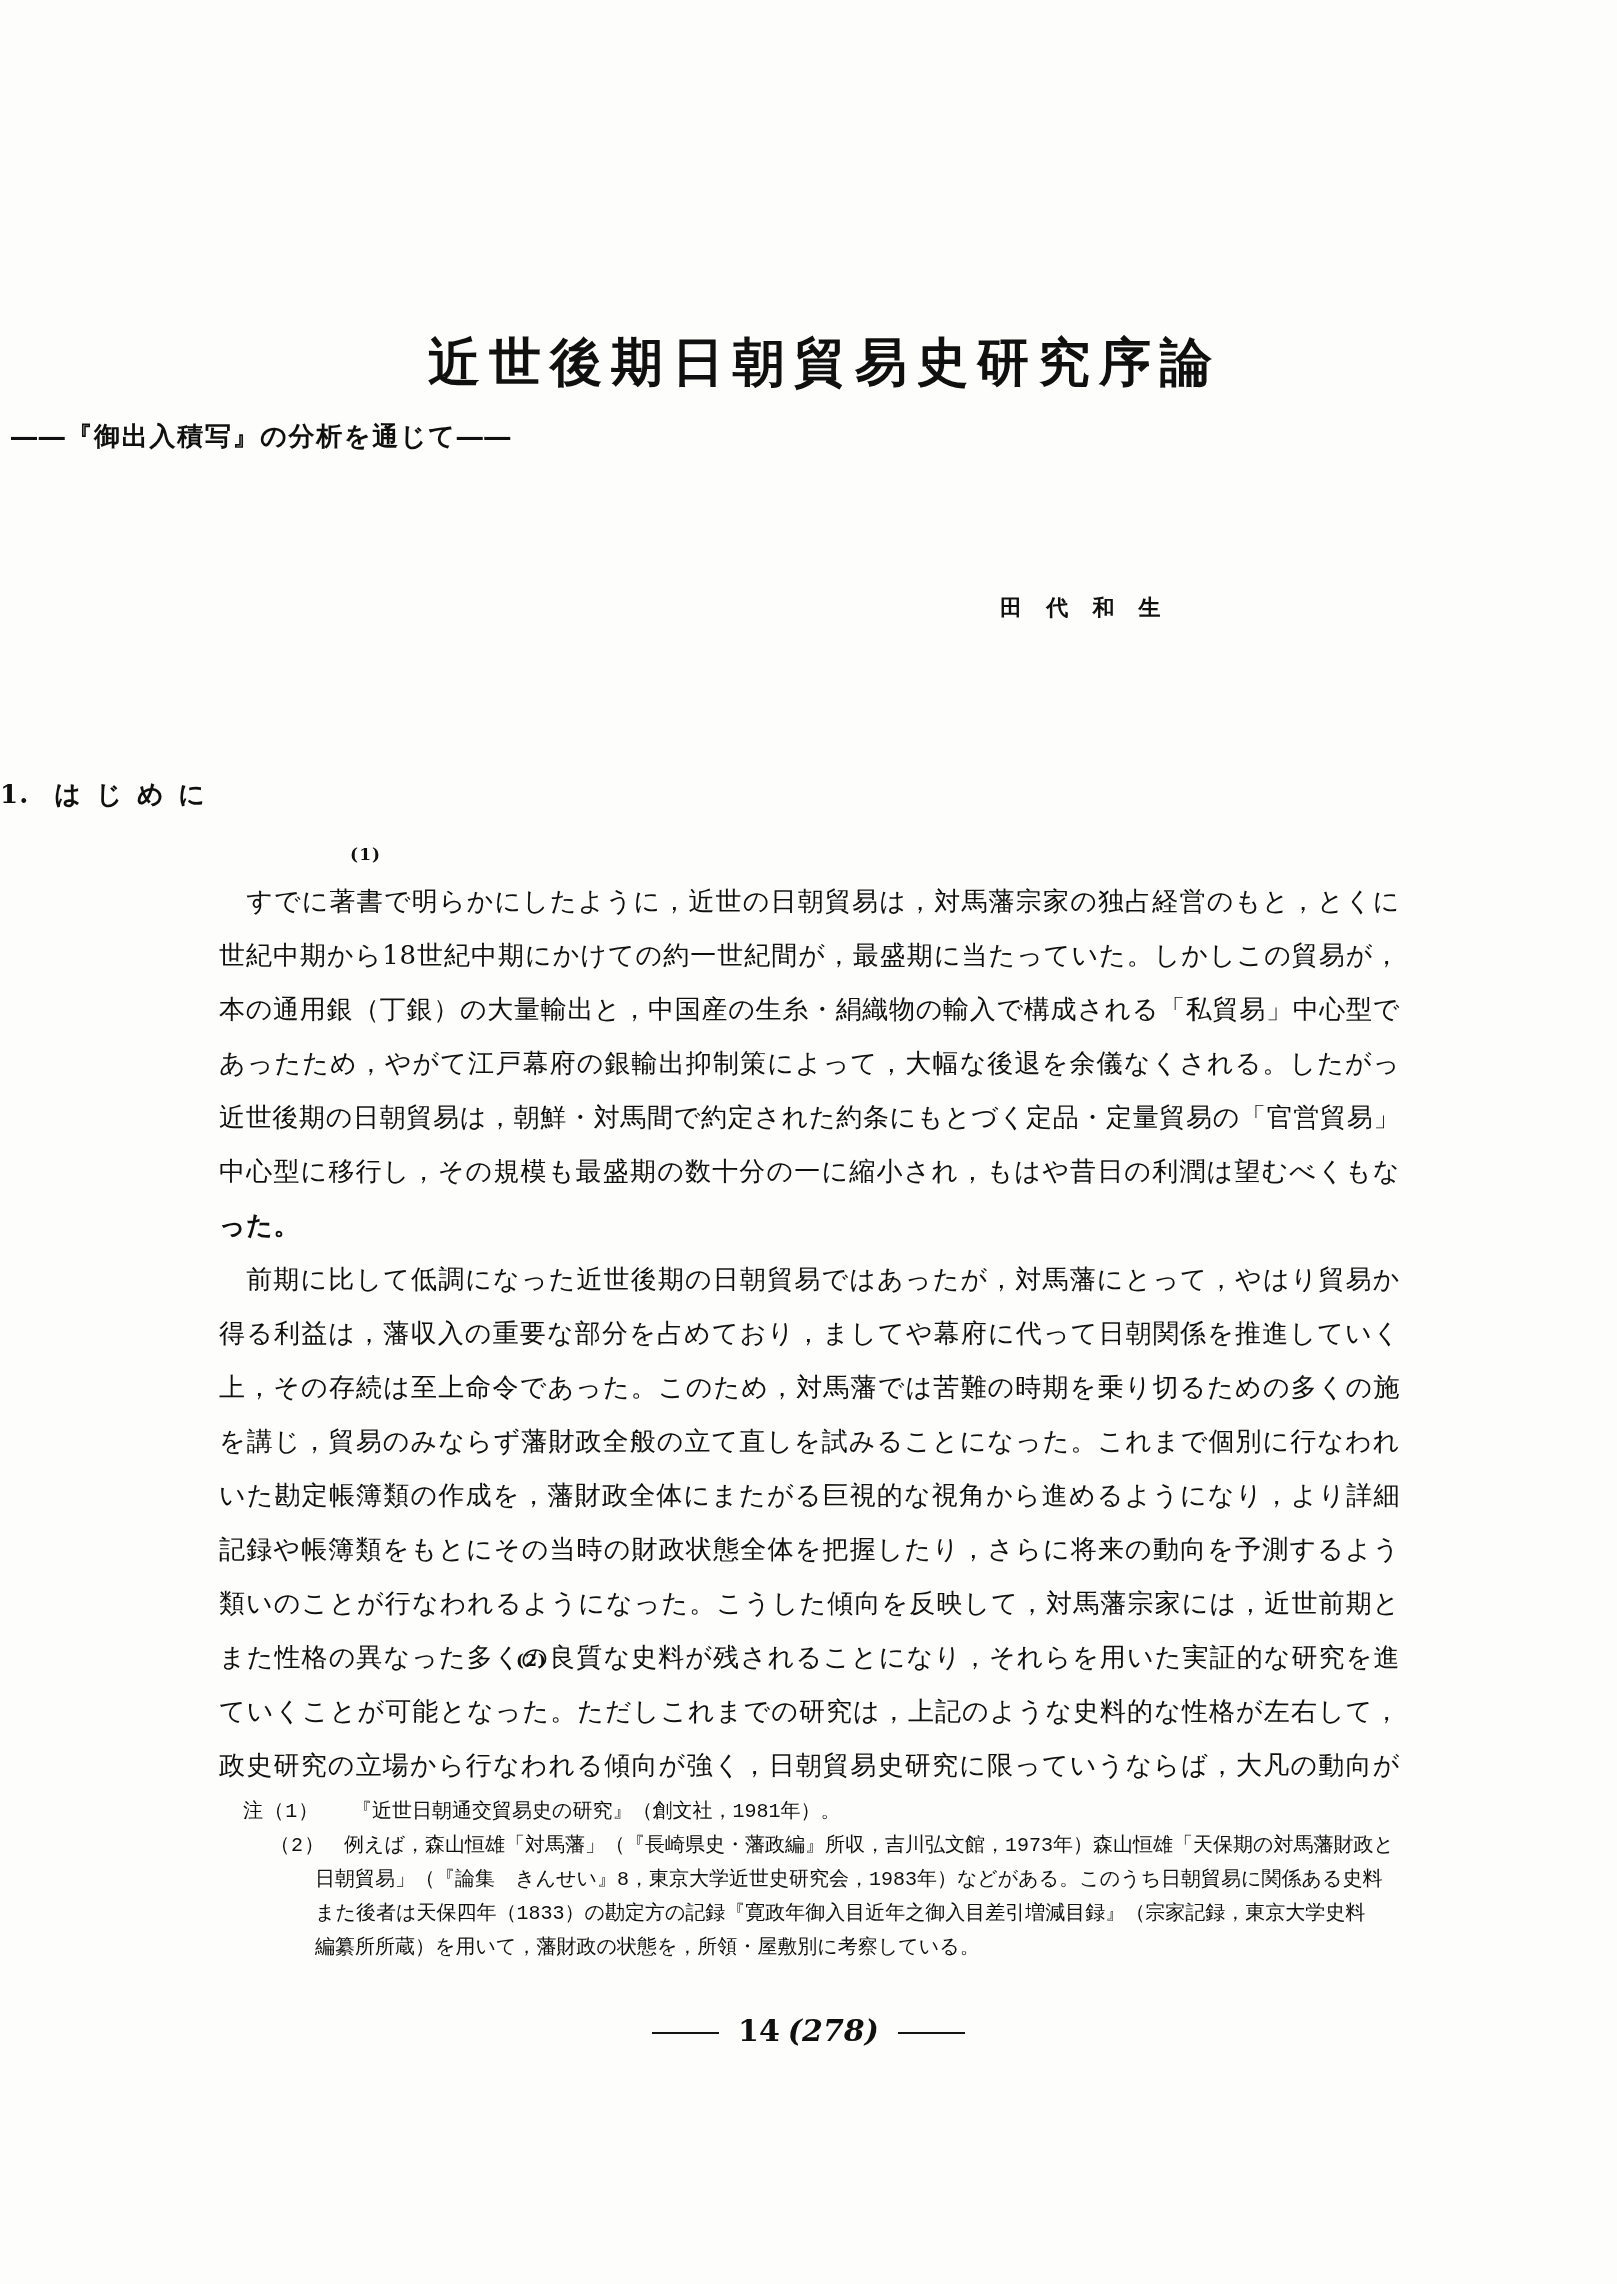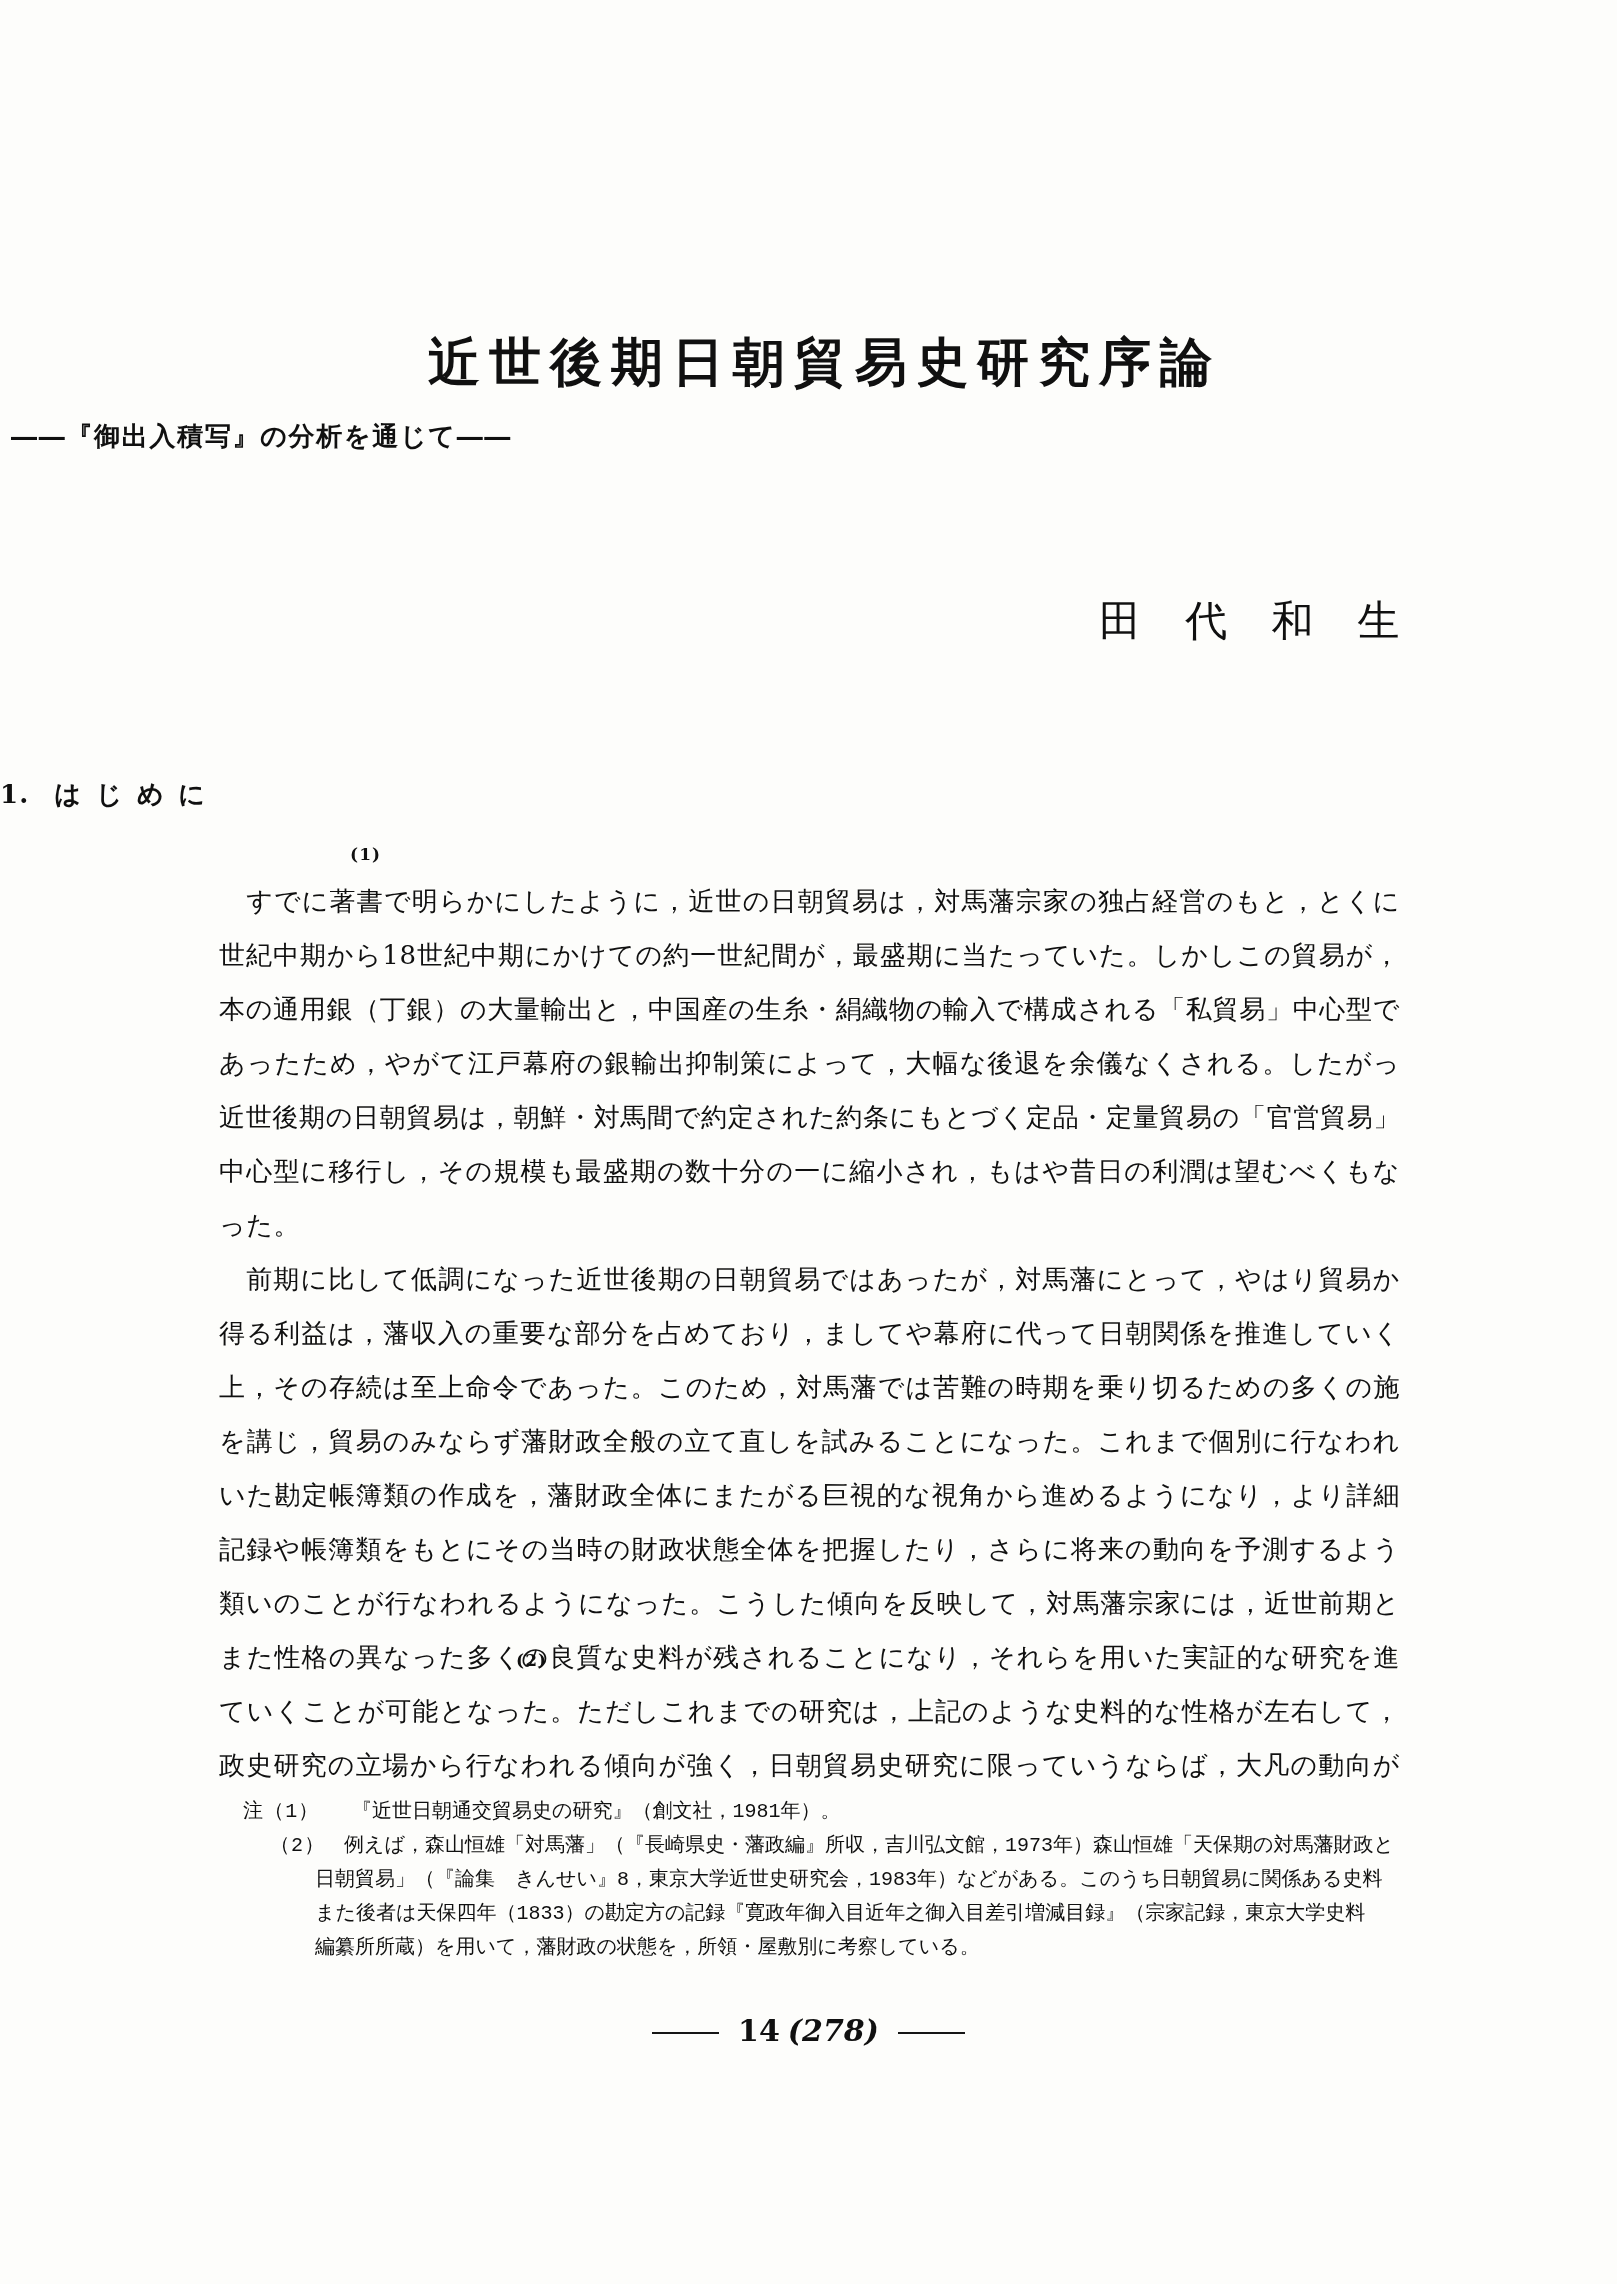--- a/index.html
+++ b/index.html
@@ -18,22 +18,22 @@
     font-size:52px; font-weight:700; letter-spacing:9px;
     white-space:nowrap;
   }
   .subtitle {
     position:absolute; top:419px; left:11px; width:100%;
     text-align:left;
     font-size:26px; font-weight:600; letter-spacing:1.7px;
     white-space:nowrap;
   }
   .author {
-    position:absolute; top:593px; left:1099px;
-    font-size:42px; font-weight:400; letter-spacing:1.1px;
+    position:absolute; top:593px; left:1000px;
+    font-size:22px; font-weight:700; letter-spacing:1.1px;
     white-space:nowrap;
   }
   .section-heading {
     position:absolute; top:777px; left:0; width:100%;
     text-align:left; font-size:26px; font-weight:600;
     white-space:nowrap;
   }
   .section-heading .sec-num { letter-spacing:1.1px; margin-right:25px; }
   .section-heading .sec-title { letter-spacing:14.7px; }
   .note-marker {
@@ -45,21 +45,21 @@
     position:absolute; left:219px; top:874px; width:1181px;
     font-size:26px; font-weight:500;
   }
   .body-block .line {
     height:54px; line-height:54px;
     letter-spacing:0.6px;
     text-align:justify; text-align-last:justify;
     text-justify:inter-character;
     overflow:hidden;
   }
-  .body-block .line.no-justify { text-align:left; text-align-last:left; }
+  .body-block .line.no-justify { text-align:left; text-align-last:left;font-weight:bold; }
   .footnotes {
     position:absolute; left:243px; top:1795px; width:1190px;
     font-size:20px; font-weight:500;
   }
   .fn-line { height:34px; line-height:34px; white-space:nowrap; overflow:hidden;font-family:Liberation Mono, monospace; }
   .fn-marker1 { display:inline-block; width:109px; letter-spacing:1.1px; }
   .fn2-first  { margin-left:27px; }
   .fn-marker2 { display:inline-block; width:74px; letter-spacing:1.1px; }
   .fn-cont    { padding-left:72px; }
   .footer {

